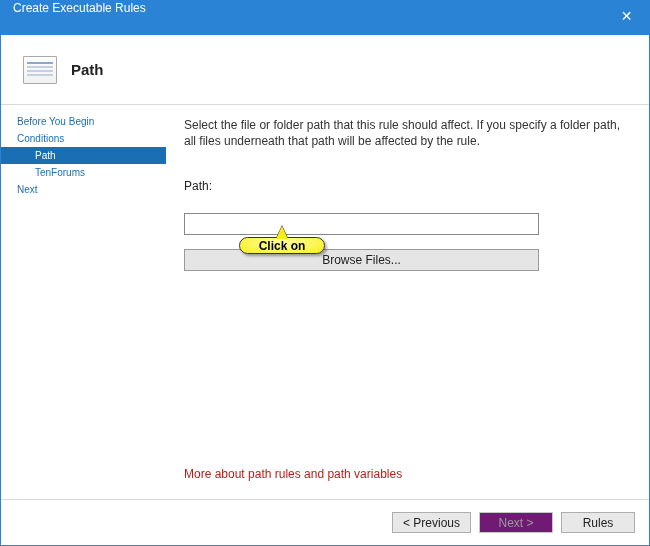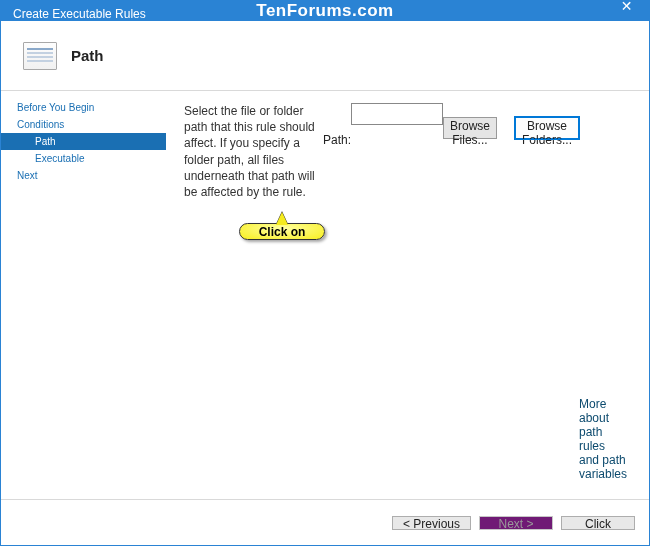--- a/index.html
+++ b/index.html
@@ -15,25 +15,25 @@
   .window {
     width: 650px;
     height: 546px;
     background: #fff;
     border: 1px solid #2a83d4;
     display: flex;
     flex-direction: column;
   }
   
   .titlebar {
-    height: 20px;
+    height: 34px;
     background: #2a83d4;
     color: #fff;
     display: flex;
-    align-items: flex-end;
+    align-items: flex-start;
     padding: 0 0 0 12px;
     position: relative;
   }
   .titlebar .title { font-size: 12px; }
   .titlebar .watermark {
     position: absolute;
     left: 50%;
     transform: translateX(-50%);
     font-size: 17px;
     font-weight: 600;
@@ -100,21 +100,21 @@
   .side-item.child { padding-left: 34px; }
   .side-item.current {
     background: #1a6fb3;
     color: #fff;
   }
   .content {
     flex: 1;
     padding: 12px 22px 10px 18px;
     position: relative;
     display: flex;
-    flex-direction: row;
+    flex-direction: column;
   }
   .desc {
     color: #333;
     font-size: 12px;
     line-height: 1.35;
   }
   .field-label {
     margin-top: 30px;
     margin-bottom: 20px;
     color: #222;
@@ -173,37 +173,37 @@
     left: 50%;
     transform: translateX(-50%);
     width: 0; height: 0;
     border-left: 6px solid transparent;
     border-right: 6px solid transparent;
     border-bottom: 13px solid #f5eb1e;
     filter: drop-shadow(0 -1px 0 #333);
   }
   .link-more {
     margin-top: auto;
-    color: #0c4a6e;
+    color: #b91c1c;
     font-size: 12px;
     padding-bottom: 8px;
   }
   
   .footer {
     border-top: 1px solid #d9d9d9;
     height: 46px;
     display: flex;
     align-items: center;
     justify-content: flex-end;
     gap: 8px;
     padding: 0 14px;
     background: #fff;
   }
   .footer button {
-    height: 14px;
+    height: 21px;
     min-width: 74px;
     border: 1px solid #adadad;
     background: #e8e8e8;
     font: inherit;
     color: #222;
     padding: 0 10px;
     cursor: default;
   }
   .footer button:disabled {
     color: #9a9a9a;
@@ -211,60 +211,58 @@
     border-color: #c7c7c7;
   }
 </style>
 </head>
 <body>
 
 <div class="window">
 
   <div class="titlebar">
     <span class="title">Create Executable Rules</span>
-    <span class="watermark">TenForums.com</span>
     <div class="close">
       <span>✕</span>
     </div>
   </div>
 
   <div class="header">
     <div class="icon-box"></div>
     <h1>Path</h1>
   </div>
 
   <div class="body">
 
     <div class="sidebar">
       <div class="side-item">Before You Begin</div>
       <div class="side-item">Conditions</div>
       <div class="side-item child current">Path</div>
-      <div class="side-item child">Executable</div>
+      <div class="side-item child">TenForums</div>
       <div class="side-item">Next</div>
     </div>
 
     <div class="content">
       <div class="desc">Select the file or folder path that this rule should affect. If you specify a folder path, all files underneath that path will be affected by the rule.</div>
 
       <div class="field-label">Path:</div>
       <input type="text" class="text-input" value="" style="">
 
       <div class="btn-row">
         <button class="wide-btn">Browse Files...</button>
-        <button class="wide-btn focus">Browse Folders...</button>
       </div>
 
       <div class="callout">
         <span>Click on</span>
       </div>
 
       <div class="link-more">More about path rules and path variables</div>
     </div>
 
   </div>
 
   <div class="footer">
     <button>&lt; Previous</button>
     <button disabled="">Next &gt;</button>
-    <button>Click</button>
+    <button>Rules</button>
   </div>
 
 </div>
 
 </body></html>

